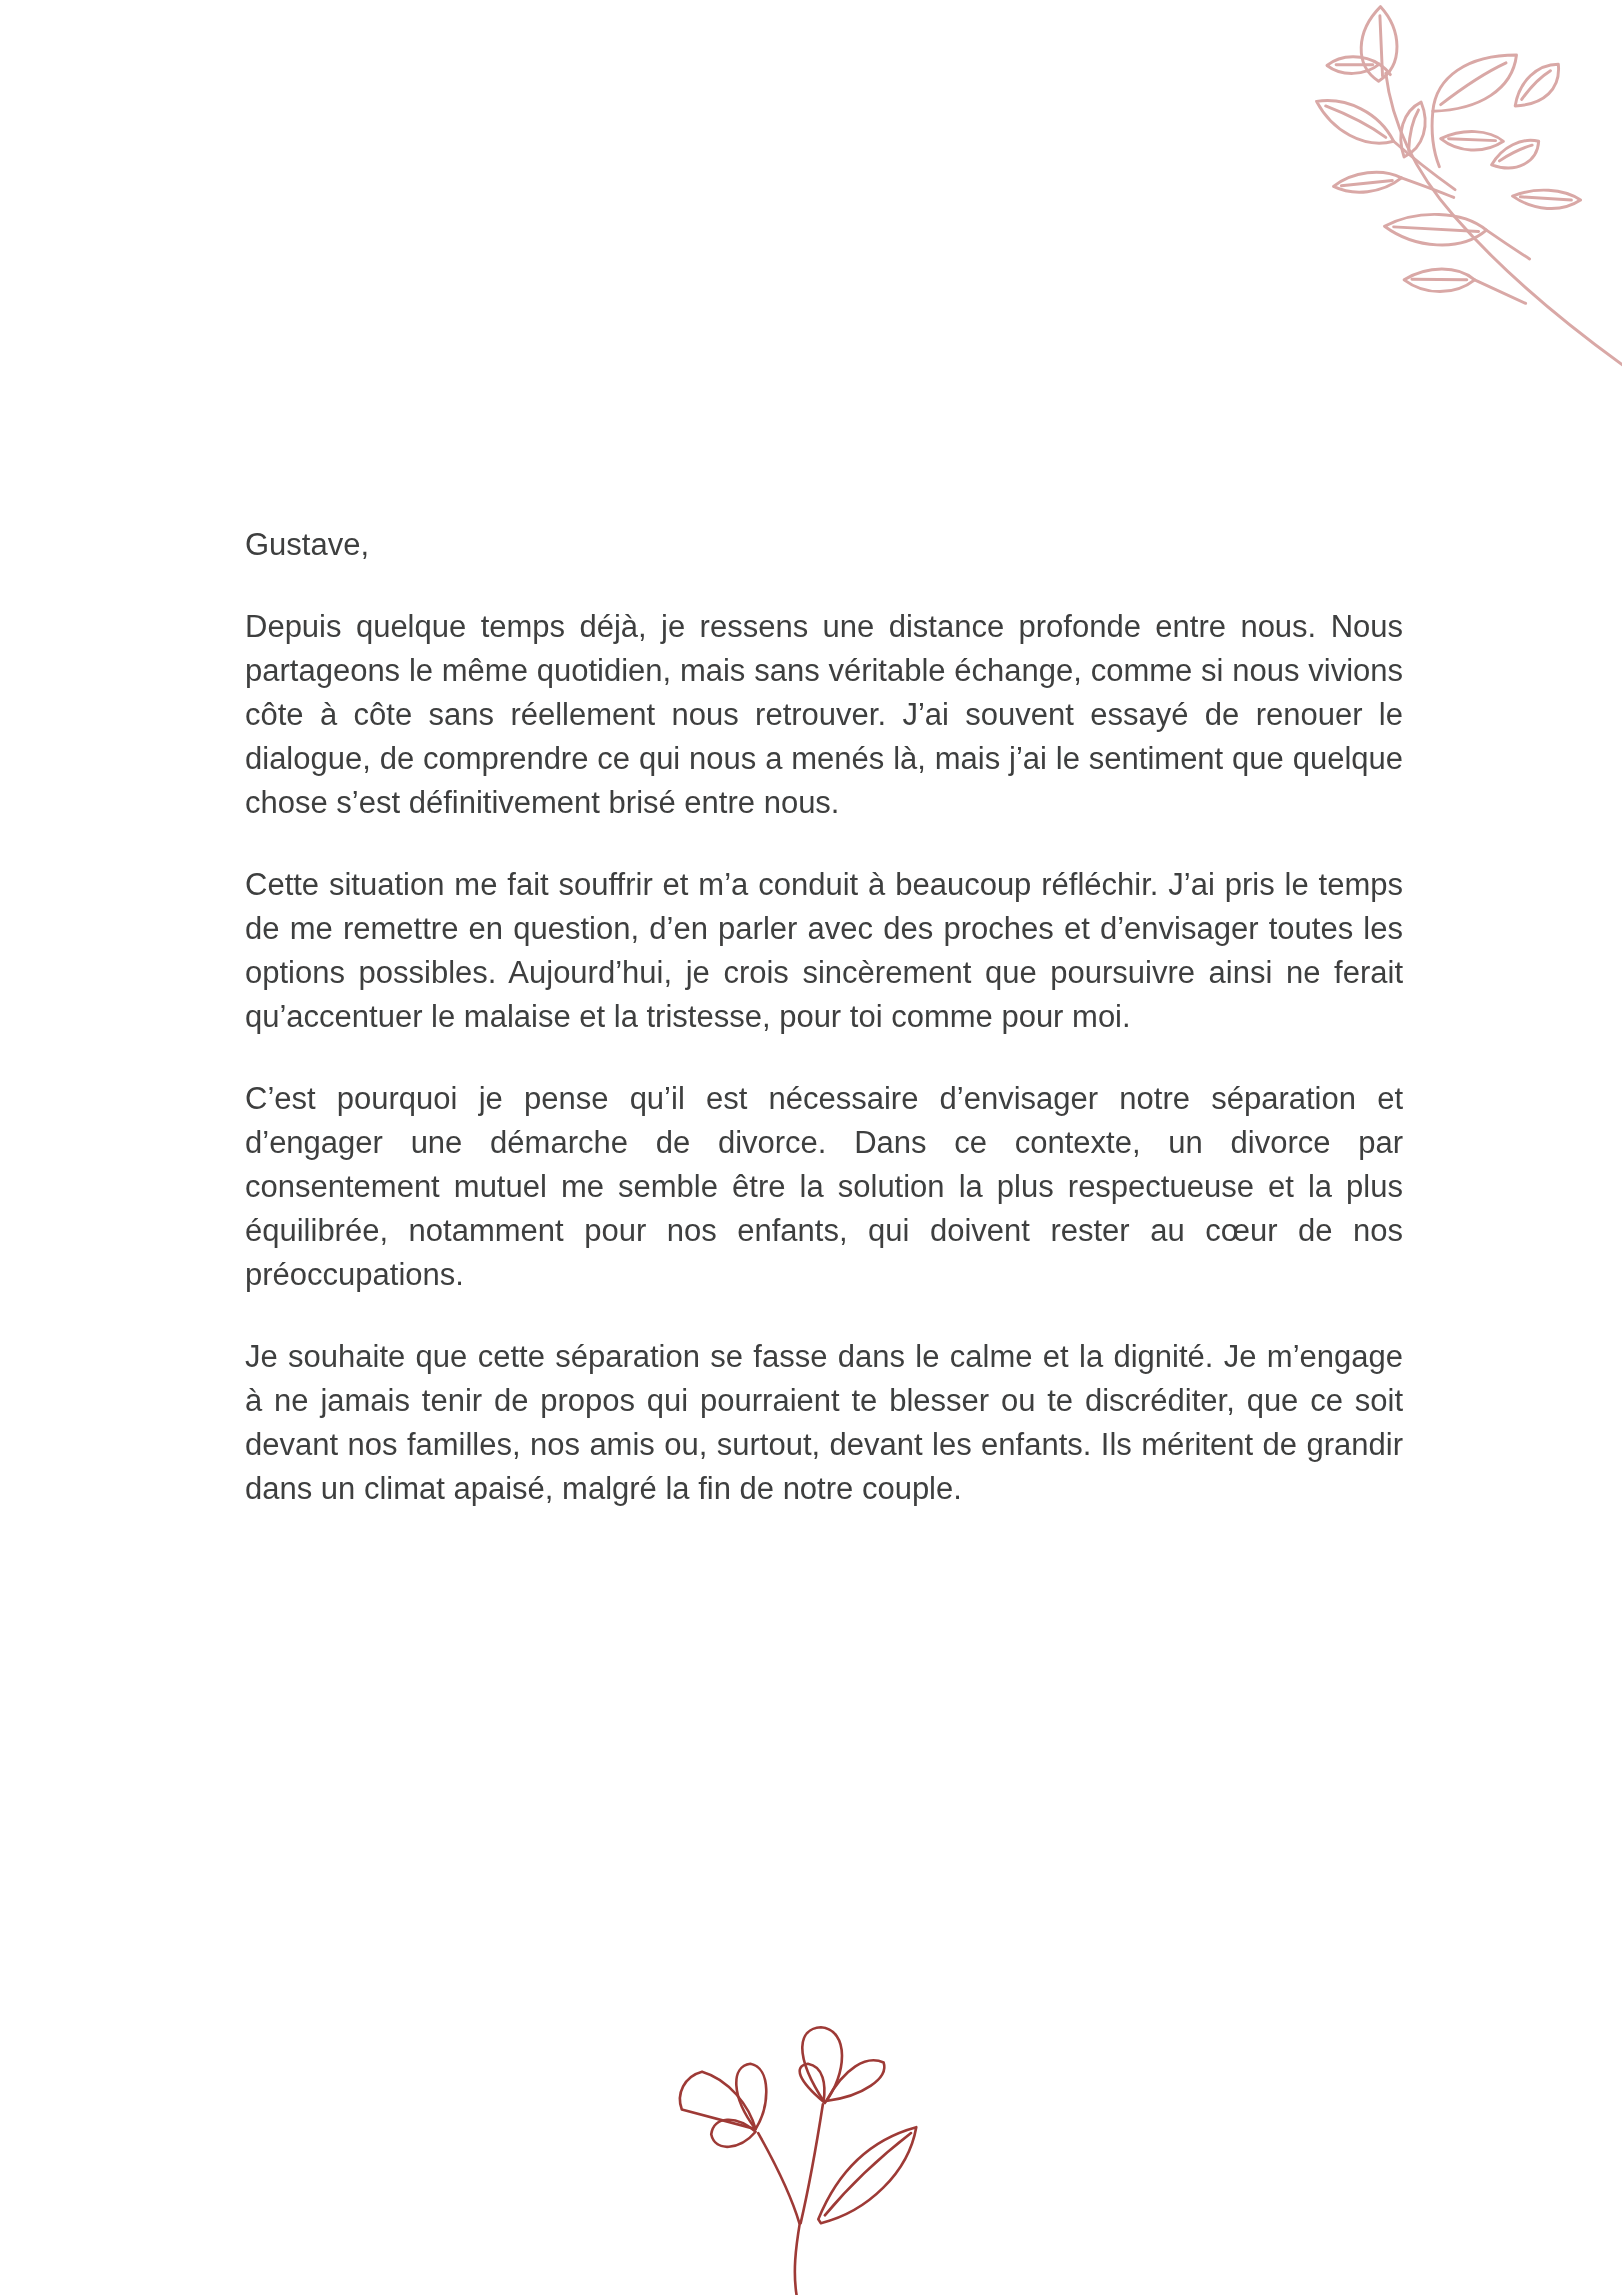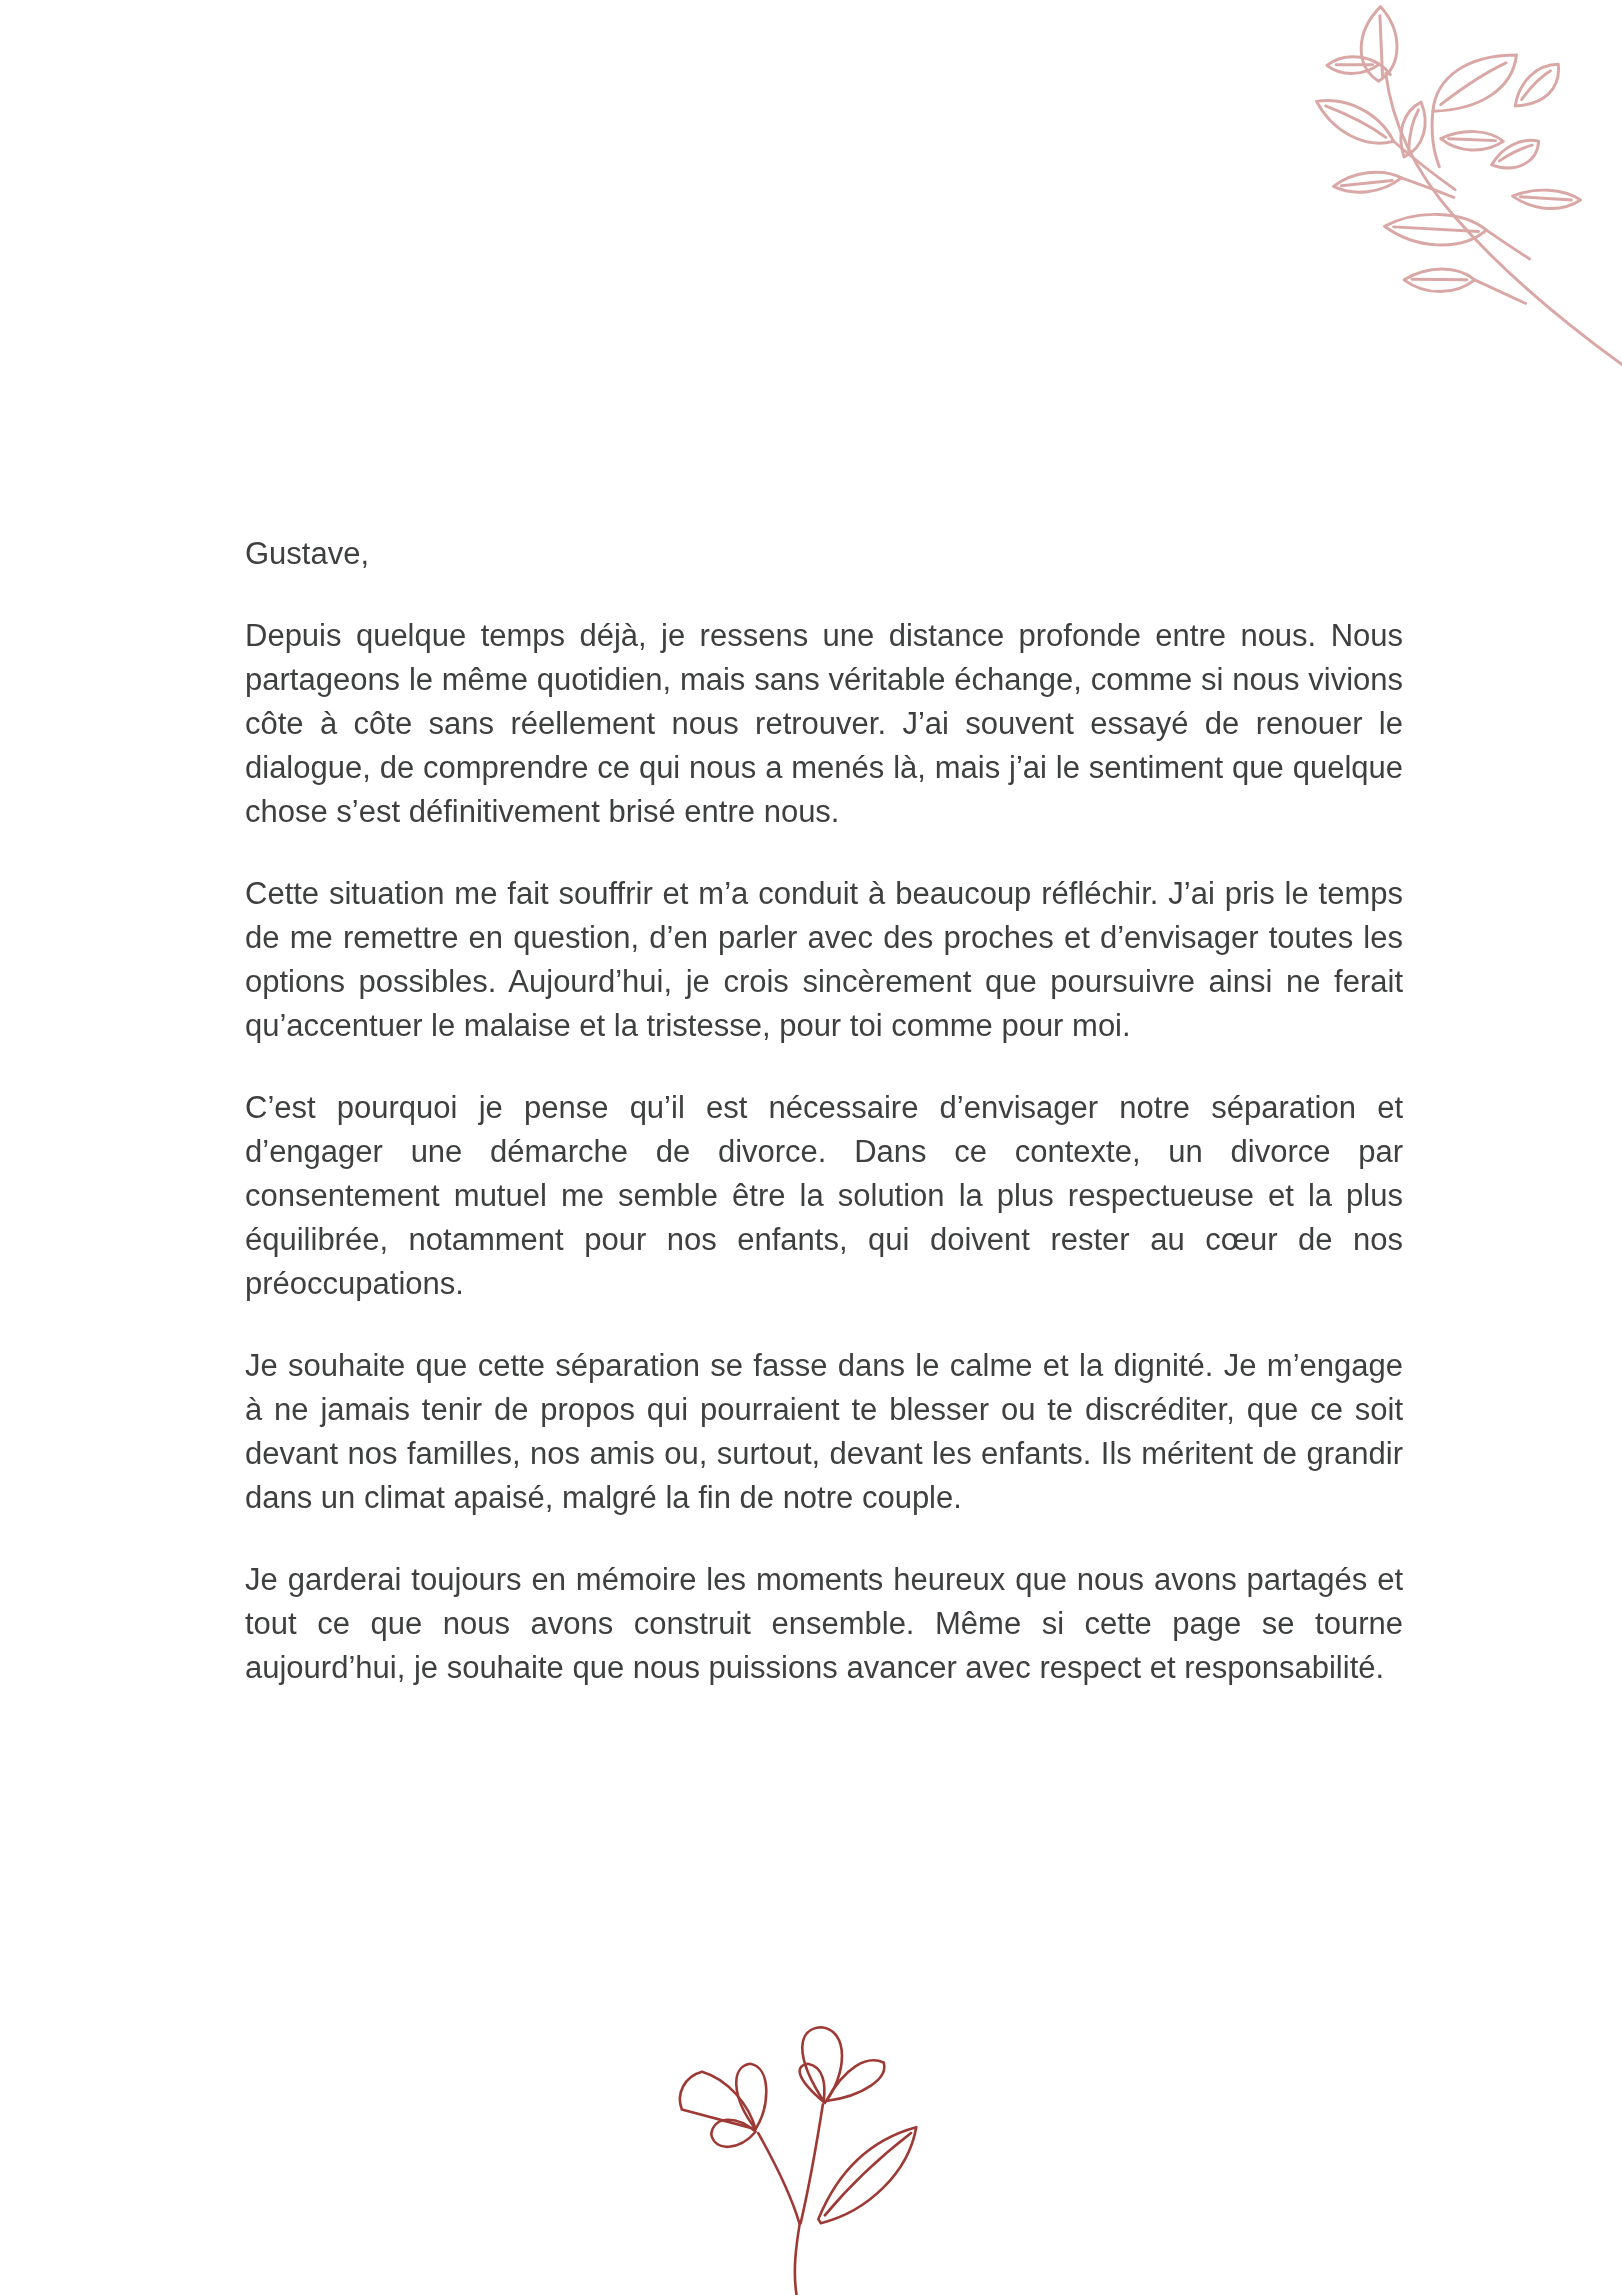--- a/index.html
+++ b/index.html
@@ -19,21 +19,20 @@
   .deco-flower { left: 621px; top: 1975px; width: 392px; height: 320px; }
   .letter {
     position: absolute;
     left: 245px;
     top: 523px;
     width: 1158px;
     color: #3e3f3f;
     font-size: 31px;
     line-height: 44px;
     font-weight: 400;
-    margin-top: 9px;
   }
   .letter p {
     margin: 0 0 38px 0;
     text-align: justify;
   }
   .salutation, .closing {
     margin: 0 0 38px 0;
     text-align: left;
   }
   .closing { margin-bottom: 0; }
@@ -91,21 +90,20 @@
       <path d="M304 428 C 330 440, 356 452, 382 464"></path>
     </g>
   </svg>
 
   <div class="letter">
     <div class="salutation">Gustave,</div>
     <p>Depuis quelque temps déjà, je ressens une distance profonde entre nous. Nous partageons le même quotidien, mais sans véritable échange, comme si nous vivions côte à côte sans réellement nous retrouver. J’ai souvent essayé de renouer le dialogue, de comprendre ce qui nous a menés là, mais j’ai le sentiment que quelque chose s’est définitivement brisé entre nous.</p>
     <p>Cette situation me fait souffrir et m’a conduit à beaucoup réfléchir. J’ai pris le temps de me remettre en question, d’en parler avec des proches et d’envisager toutes les options possibles. Aujourd’hui, je crois sincèrement que poursuivre ainsi ne ferait qu’accentuer le malaise et la tristesse, pour toi comme pour moi.</p>
     <p>C’est pourquoi je pense qu’il est nécessaire d’envisager notre séparation et d’engager une démarche de divorce. Dans ce contexte, un divorce par consentement mutuel me semble être la solution la plus respectueuse et la plus équilibrée, notamment pour nos enfants, qui doivent rester au cœur de nos préoccupations.</p>
     <p>Je souhaite que cette séparation se fasse dans le calme et la dignité. Je m’engage à ne jamais tenir de propos qui pourraient te blesser ou te discréditer, que ce soit devant nos familles, nos amis ou, surtout, devant les enfants. Ils méritent de grandir dans un climat apaisé, malgré la fin de notre couple.</p>
-    <p>Je garderai toujours en mémoire les moments heureux que nous avons partagés et tout ce que nous avons construit ensemble. Même si cette page se tourne aujourd’hui, je souhaite que nous puissions avancer avec respect et responsabilité.</p>
   </div>
 
   <svg class="deco deco-flower" viewBox="0 0 600 490" aria-hidden="true">
     <g fill="none" stroke="#9e3a36" stroke-width="4" stroke-linecap="round" stroke-linejoin="round">
 
       <path d="M206 236 L93 206 C 84 182, 97 155, 124 148 C 165 160, 196 200, 206 236 Z"></path>
       <path d="M206 236 C 168 186, 168 140, 198 136 C 230 142, 228 200, 206 236 Z"></path>
       <path d="M206 240 C 176 214, 142 216, 138 244 C 144 272, 182 268, 206 240 Z"></path>
       <path d="M210 242 C 238 292, 260 336, 273 380"></path>
 

